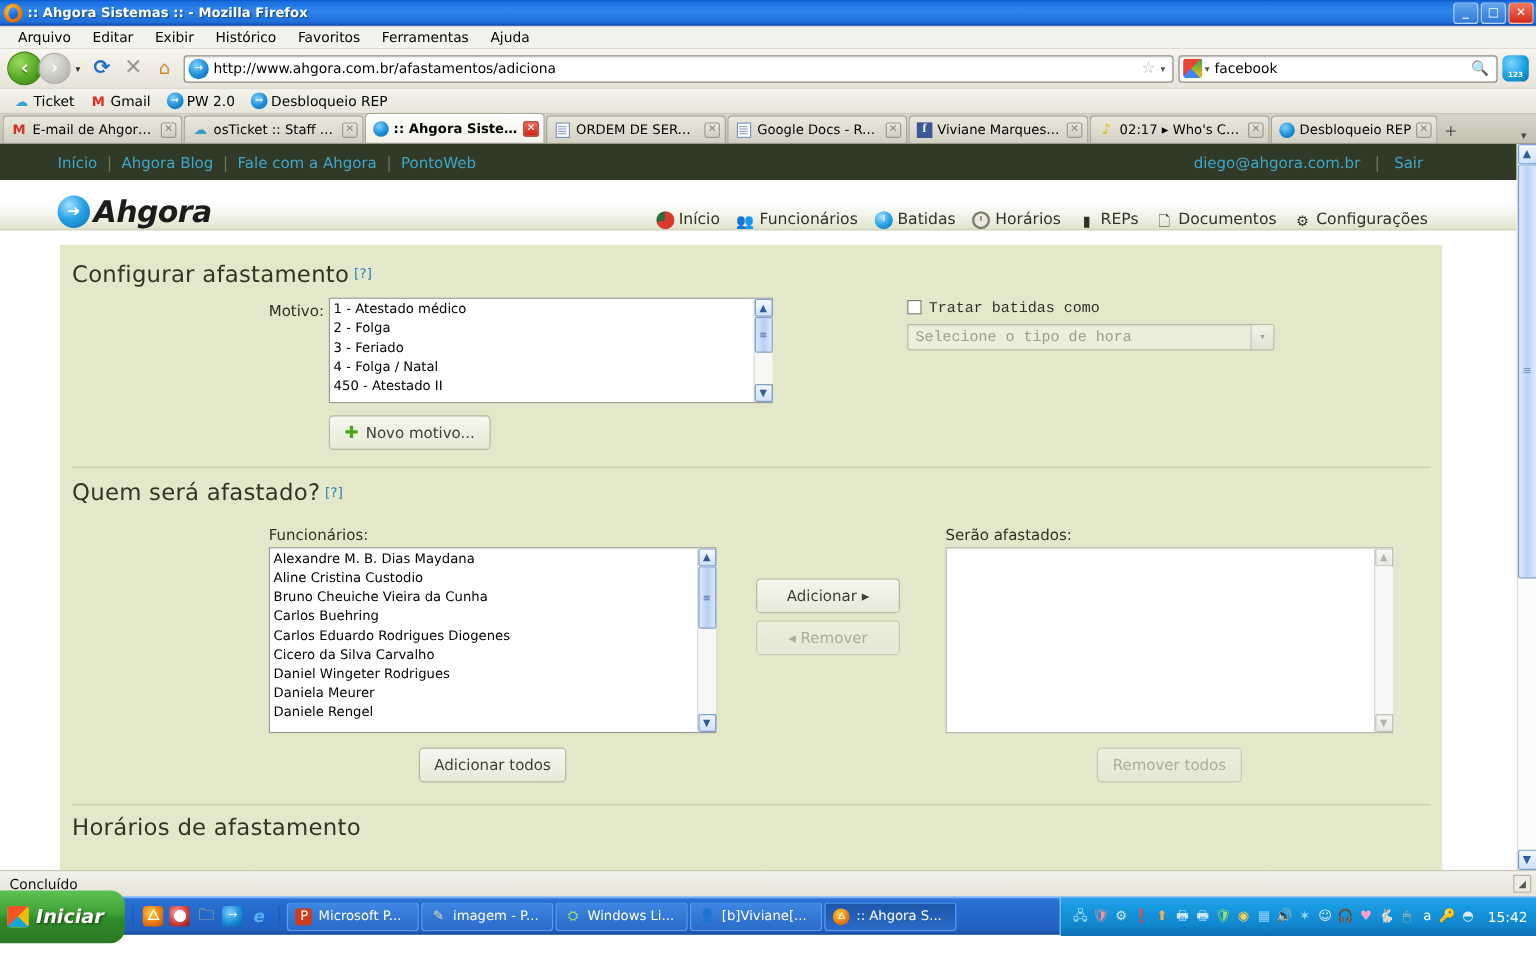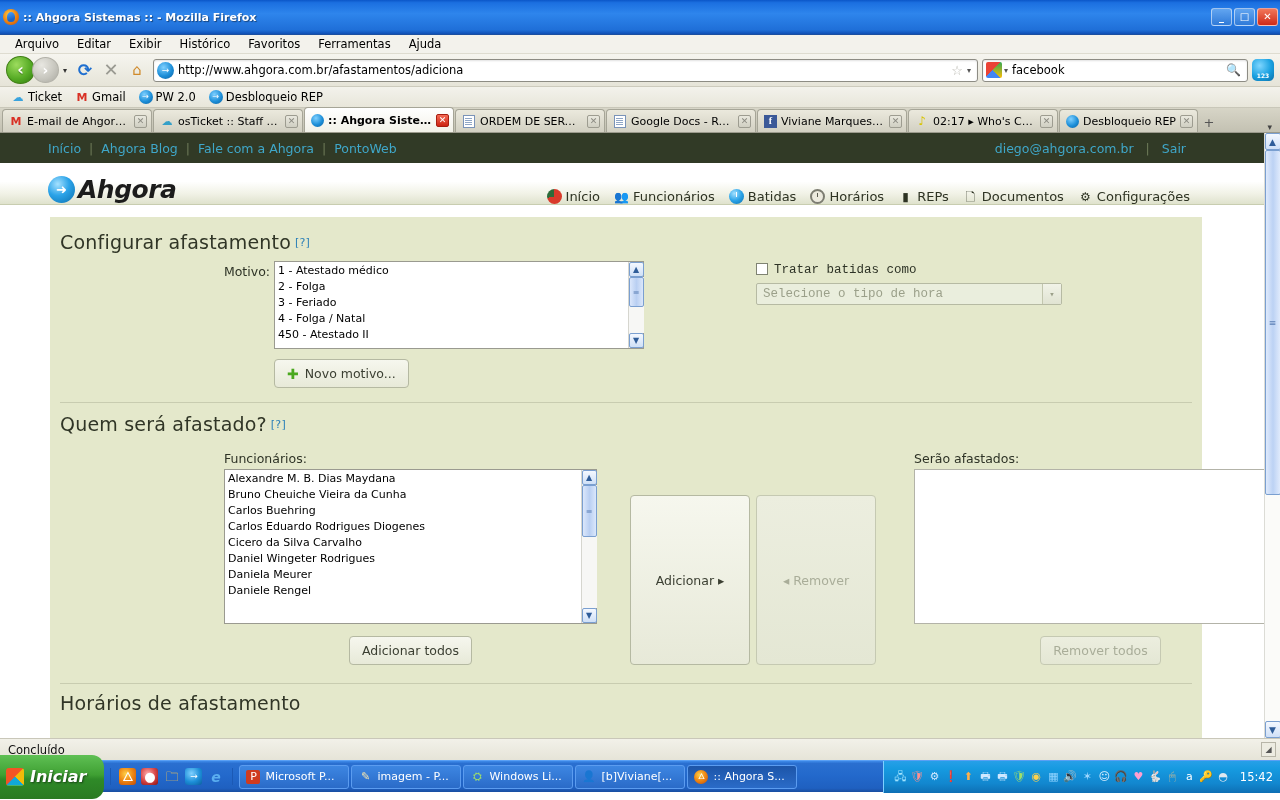--- a/index.html
+++ b/index.html
@@ -7,21 +7,21 @@
     margin: 0; padding: 0;
     width: 1280px; height: 800px;
     overflow: hidden;
     font-family: "DejaVu Sans", "Liberation Sans", sans-serif;
     font-size: 11px;
     background: #ffffff;
   }
 
   
   .titlebar {
-    height: 35px;
+    height: 22px;
     background: linear-gradient(to bottom, #0b56c8 0%, #1b6fe0 8%, #2e85ec 40%, #1f6fd8 88%, #0f4fb4 100%);
     display: flex; align-items: center;
     padding: 0 2px 0 3px;
     border-bottom: 1px solid #1b4fa0;
   }
   .tb-icon {
     width: 16px; height: 16px; margin-right: 4px;
     border-radius: 50%;
     background: radial-gradient(circle at 40% 35%, #ffd24a 0%, #f08a15 45%, #c24a05 100%);
     position: relative; flex: none;
@@ -657,20 +657,21 @@
         <span>Quem será afastado?</span><span class="help">[?]</span>
       </h2>
 
       <div class="row" style="margin-top:16px;">
 
         <div style="margin-left:174px;">
           <div style="font-size:12.5px;color:#2e3326;margin-bottom:3px;">Funcionários:</div>
           <div style="width:373px;height:155px;display:flex;border:1px solid #9a9a90;background:#fff;">
             <div style="flex:1;overflow:hidden;padding-top:1px;">
               <div class="lb-opt">Alexandre M. B. Dias Maydana</div>
+              <div class="lb-opt">Aline Cristina Custodio</div>
               <div class="lb-opt">Bruno Cheuiche Vieira da Cunha</div>
               <div class="lb-opt">Carlos Buehring</div>
               <div class="lb-opt">Carlos Eduardo Rodrigues Diogenes</div>
               <div class="lb-opt">Cicero da Silva Carvalho</div>
               <div class="lb-opt">Daniel Wingeter Rodrigues</div>
               <div class="lb-opt">Daniela Meurer</div>
               <div class="lb-opt">Daniele Rengel</div>
             </div>
             <div class="scroller">
               <div class="sc-arrow">▲</div>
@@ -678,21 +679,21 @@
                 <div class="sc-thumb" style="top:0;height:52px;">≡</div>
               </div>
               <div class="sc-arrow">▼</div>
             </div>
           </div>
           <div style="text-align:center;width:373px;margin-top:12px;">
             <button class="btn">Adicionar todos</button>
           </div>
         </div>
 
-        <div style="margin-left:33px;padding-top:44px;display:flex;flex-direction:row;gap:6px;">
+        <div style="margin-left:33px;padding-top:44px;display:flex;flex-direction:column;gap:6px;">
           <button class="btn" style="width:120px;justify-content:center;">Adicionar ▸</button>
           <button class="btn dis" style="width:120px;justify-content:center;">◂ Remover</button>
         </div>
 
         <div style="margin-left:38px;">
           <div style="font-size:12.5px;color:#2e3326;margin-bottom:3px;">Serão afastados:</div>
           <div style="width:373px;height:155px;display:flex;border:1px solid #b3b3a8;background:#fff;">
             <div style="flex:1;overflow:hidden;"></div>
             <div class="scroller">
               <div class="sc-arrow dis">▲</div>

